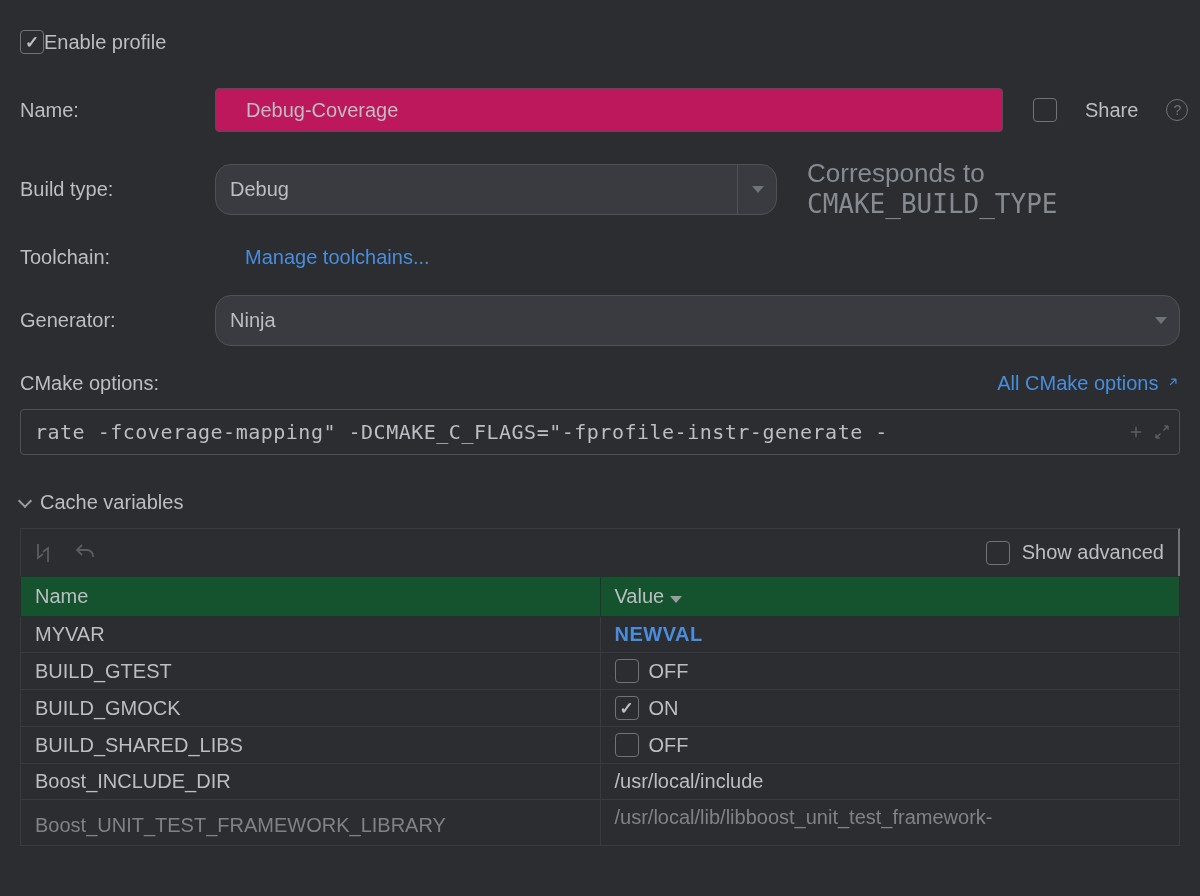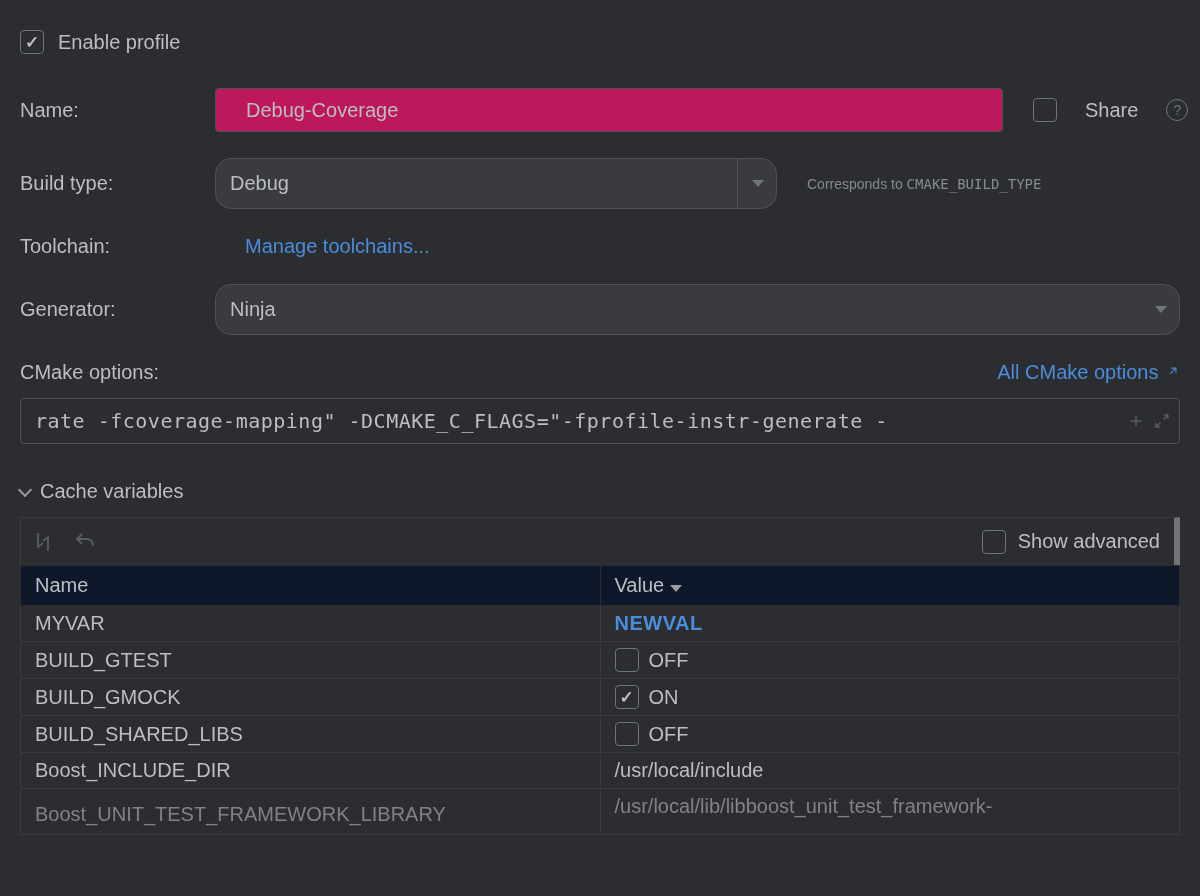--- a/index.html
+++ b/index.html
@@ -37,21 +37,20 @@
   }
   .checkbox.checked::after {
     content: "✓";
     color: #bcbec4;
     font-size: 17px;
     font-weight: bold;
   }
   .enable-row {
     display: flex;
     align-items: center;
-    gap: 14px;
     margin-bottom: 34px;
   }
   .text-input {
     background: #be185d;
     border: 1px solid #4e5157;
     border-radius: 4px;
     color: #bcbec4;
     font-size: 20px;
     padding: 8px 30px;
     height: 44px;
@@ -79,21 +78,21 @@
   }
   .select-wrap .divider {
     position: absolute;
     right: 38px;
     top: 0; bottom: 0;
     width: 1px;
     background: #4e5157;
   }
   .ghost { color: #6f737a; }
   .link { color: #4a8dda; cursor: pointer; }
-  .aside-text { color: #868a91; font-size: 14px; }
+  .aside-text { color: #868a91; font-size: 26px; }
   .mono { font-family: "Menlo", "Consolas", monospace; }
   .help-icon {
     width: 22px; height: 22px;
     border: 1.5px solid #6f737a;
     border-radius: 50%;
     display: inline-flex;
     align-items: center; justify-content: center;
     font-size: 14px; color: #6f737a;
     cursor: pointer;
   }
@@ -137,38 +136,38 @@
     border-bottom: 2px solid #9a9c9f;
     transform: rotate(45deg);
     margin-top: -4px;
   }
   .table-toolbar {
     display: flex;
     align-items: center;
     padding: 6px 14px 6px 10px;
     border-top: 1px solid #393b40;
     border-left: 1px solid #393b40;
-    border-right: 6px solid #737373;
+    border-right: 2px solid #737373;
     height: 48px;
   }
   .tool-btn {
     color: #5a5d63;
     cursor: pointer;
     margin-right: 18px;
     display: inline-flex;
   }
   .table {
     width: 100%;
     border: 1px solid #393b40;
     border-collapse: collapse;
   }
   .table th {
     text-align: left;
     font-weight: normal;
-    background: #0f172a;
+    background: #14532d;
     padding: 8px 14px;
     border: 1px solid #2b2d30;
     color: #bcbec4;
   }
   .table td {
     padding: 6px 14px;
     border-top: 1px solid #393b40;
     border-right: 1px solid #393b40;
   }
   .table td:first-child { border-left: 1px solid #393b40; }

